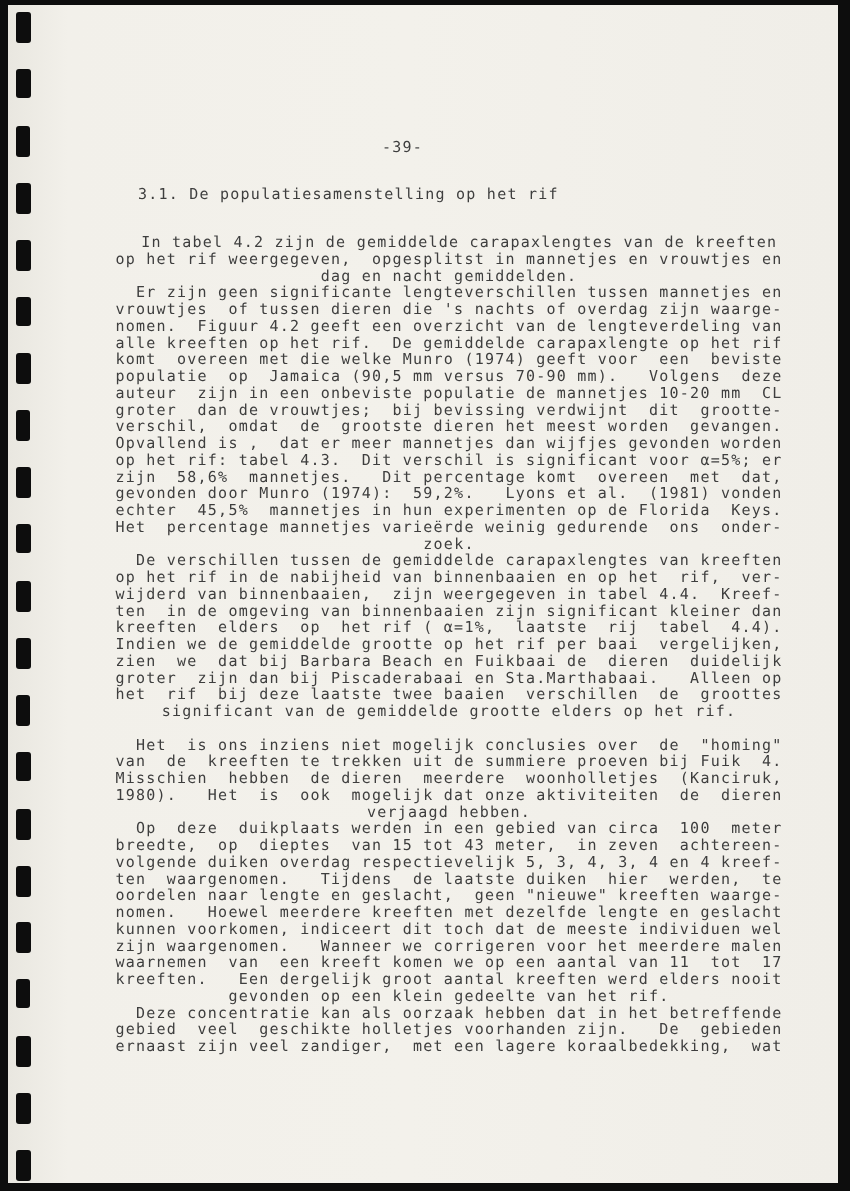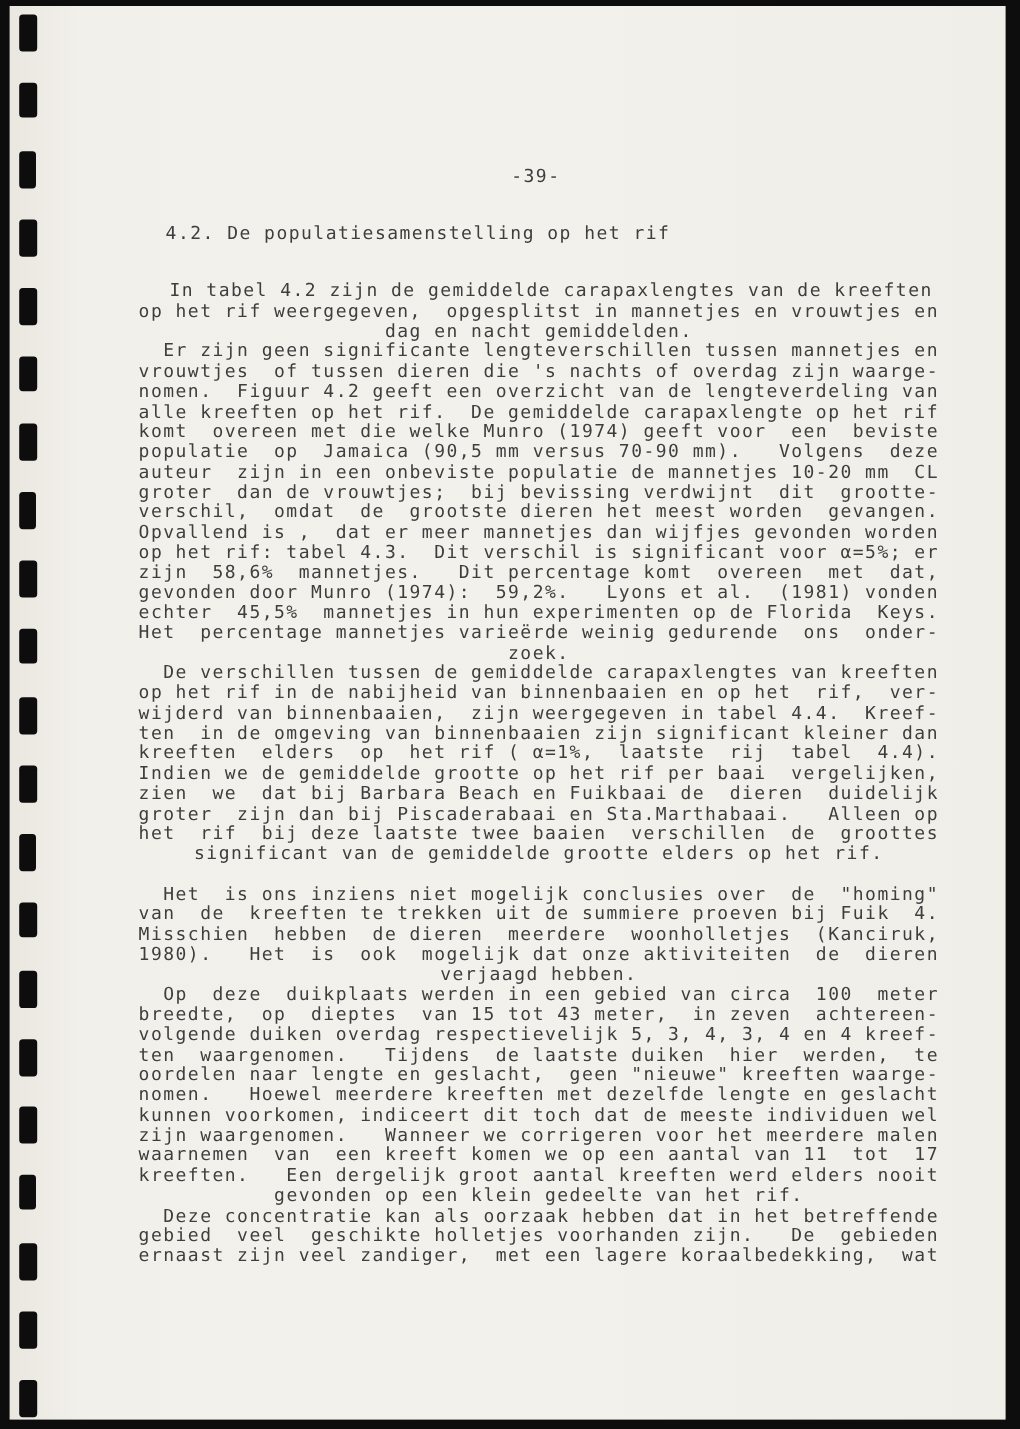--- a/index.html
+++ b/index.html
@@ -22,21 +22,21 @@
     background:#0d0d0d;
     border-radius:3px;
   }
   .typed{
     color:#3e3e3e;
     font-size:15px;
     letter-spacing:1.23px;
     white-space:pre;
     text-rendering:geometricPrecision;
   }
-  .page-number{position:absolute;left:382px;top:139px;line-height:17px;margin-left:44px;}
+  .page-number{position:absolute;left:382px;top:139px;line-height:17px;}
   .heading{position:absolute;left:138px;top:186px;line-height:17px;}
   .body-text{position:absolute;left:99px;top:234px;width:700px;text-align:center;}
   .tline{height:16.75px;line-height:16.75px;}
 </style>
 </head>
 <body>
 
 <div class="scan">
   <div class="paper"></div>
   <div class="binding-holes">
@@ -56,15 +56,15 @@
       <div class="hole" style="top: 751.7px; height: 29px;"></div>
       <div class="hole" style="top: 808.6px;"></div>
       <div class="hole" style="top: 865.5px;"></div>
       <div class="hole" style="top: 922.4px;"></div>
       <div class="hole" style="top: 979.3px; height: 29px; width: 14px;"></div>
       <div class="hole" style="top: 1036.2px;"></div>
       <div class="hole" style="top: 1093.1px;"></div>
       <div class="hole" style="top: 1150px;"></div>
     </div>
   <div class="typed page-number">-39-</div>
-  <div class="typed heading">4.2. De populatiesamenstelling op het rif</div>
+  <div class="typed heading">3.1. De populatiesamenstelling op het rif</div>
   <div class="typed body-text"><div class="tline">  In tabel 4.2 zijn de gemiddelde carapaxlengtes van de kreeften</div><div class="tline">op het rif weergegeven,  opgesplitst in mannetjes en vrouwtjes en</div><div class="tline">dag en nacht gemiddelden.</div><div class="tline">  Er zijn geen significante lengteverschillen tussen mannetjes en</div><div class="tline">vrouwtjes  of tussen dieren die 's nachts of overdag zijn waarge-</div><div class="tline">nomen.  Figuur 4.2 geeft een overzicht van de lengteverdeling van</div><div class="tline">alle kreeften op het rif.  De gemiddelde carapaxlengte op het rif</div><div class="tline">komt  overeen met die welke Munro (1974) geeft voor  een  beviste</div><div class="tline">populatie  op  Jamaica (90,5 mm versus 70-90 mm).   Volgens  deze</div><div class="tline">auteur  zijn in een onbeviste populatie de mannetjes 10-20 mm  CL</div><div class="tline">groter  dan de vrouwtjes;  bij bevissing verdwijnt  dit  grootte-</div><div class="tline">verschil,  omdat  de  grootste dieren het meest worden  gevangen.</div><div class="tline">Opvallend is ,  dat er meer mannetjes dan wijfjes gevonden worden</div><div class="tline">op het rif: tabel 4.3.  Dit verschil is significant voor α=5%; er</div><div class="tline">zijn  58,6%  mannetjes.   Dit percentage komt  overeen  met  dat,</div><div class="tline">gevonden door Munro (1974):  59,2%.   Lyons et al.  (1981) vonden</div><div class="tline">echter  45,5%  mannetjes in hun experimenten op de Florida  Keys.</div><div class="tline">Het  percentage mannetjes varieërde weinig gedurende  ons  onder-</div><div class="tline">zoek.</div><div class="tline">  De verschillen tussen de gemiddelde carapaxlengtes van kreeften</div><div class="tline">op het rif in de nabijheid van binnenbaaien en op het  rif,  ver-</div><div class="tline">wijderd van binnenbaaien,  zijn weergegeven in tabel 4.4.  Kreef-</div><div class="tline">ten  in de omgeving van binnenbaaien zijn significant kleiner dan</div><div class="tline">kreeften  elders  op  het rif ( α=1%,  laatste  rij  tabel  4.4).</div><div class="tline">Indien we de gemiddelde grootte op het rif per baai  vergelijken,</div><div class="tline">zien  we  dat bij Barbara Beach en Fuikbaai de  dieren  duidelijk</div><div class="tline">groter  zijn dan bij Piscaderabaai en Sta.Marthabaai.   Alleen op</div><div class="tline">het  rif  bij deze laatste twee baaien  verschillen  de  groottes</div><div class="tline">significant van de gemiddelde grootte elders op het rif.</div><div class="tline">&nbsp;</div><div class="tline">  Het  is ons inziens niet mogelijk conclusies over  de  "homing"</div><div class="tline">van  de  kreeften te trekken uit de summiere proeven bij Fuik  4.</div><div class="tline">Misschien  hebben  de dieren  meerdere  woonholletjes  (Kanciruk,</div><div class="tline">1980).   Het  is  ook  mogelijk dat onze aktiviteiten  de  dieren</div><div class="tline">verjaagd hebben.</div><div class="tline">  Op  deze  duikplaats werden in een gebied van circa  100  meter</div><div class="tline">breedte,  op  dieptes  van 15 tot 43 meter,  in zeven  achtereen-</div><div class="tline">volgende duiken overdag respectievelijk 5, 3, 4, 3, 4 en 4 kreef-</div><div class="tline">ten  waargenomen.   Tijdens  de laatste duiken  hier  werden,  te</div><div class="tline">oordelen naar lengte en geslacht,  geen "nieuwe" kreeften waarge-</div><div class="tline">nomen.   Hoewel meerdere kreeften met dezelfde lengte en geslacht</div><div class="tline">kunnen voorkomen, indiceert dit toch dat de meeste individuen wel</div><div class="tline">zijn waargenomen.   Wanneer we corrigeren voor het meerdere malen</div><div class="tline">waarnemen  van  een kreeft komen we op een aantal van 11  tot  17</div><div class="tline">kreeften.   Een dergelijk groot aantal kreeften werd elders nooit</div><div class="tline">gevonden op een klein gedeelte van het rif.</div><div class="tline">  Deze concentratie kan als oorzaak hebben dat in het betreffende</div><div class="tline">gebied  veel  geschikte holletjes voorhanden zijn.   De  gebieden</div><div class="tline">ernaast zijn veel zandiger,  met een lagere koraalbedekking,  wat</div></div>
 </div>
 
 </body></html>

